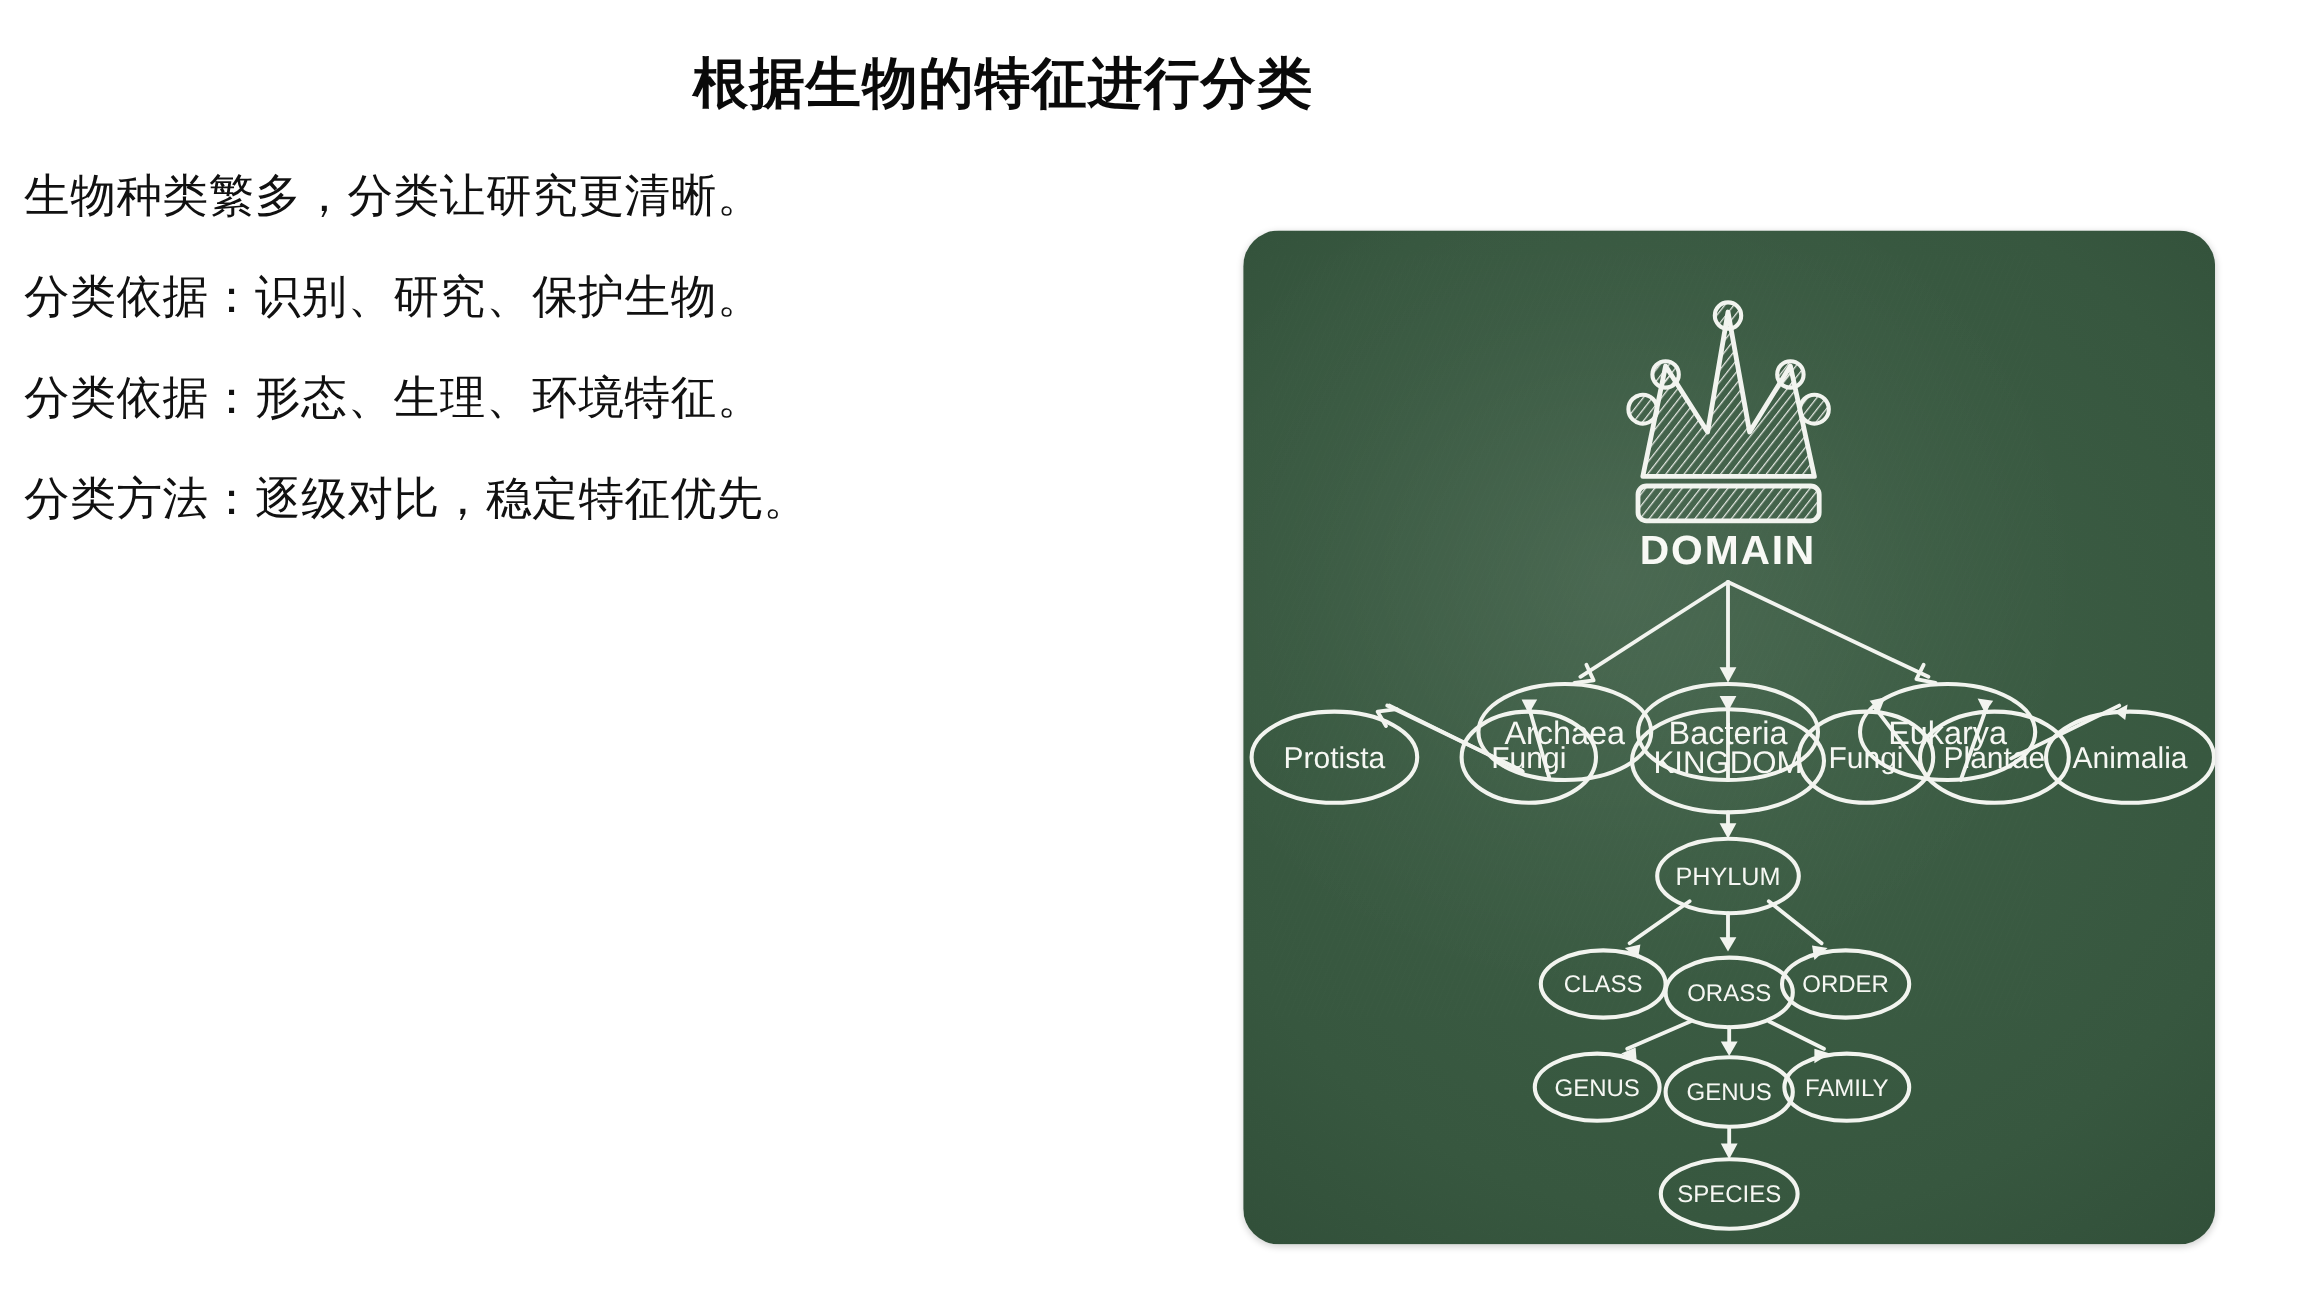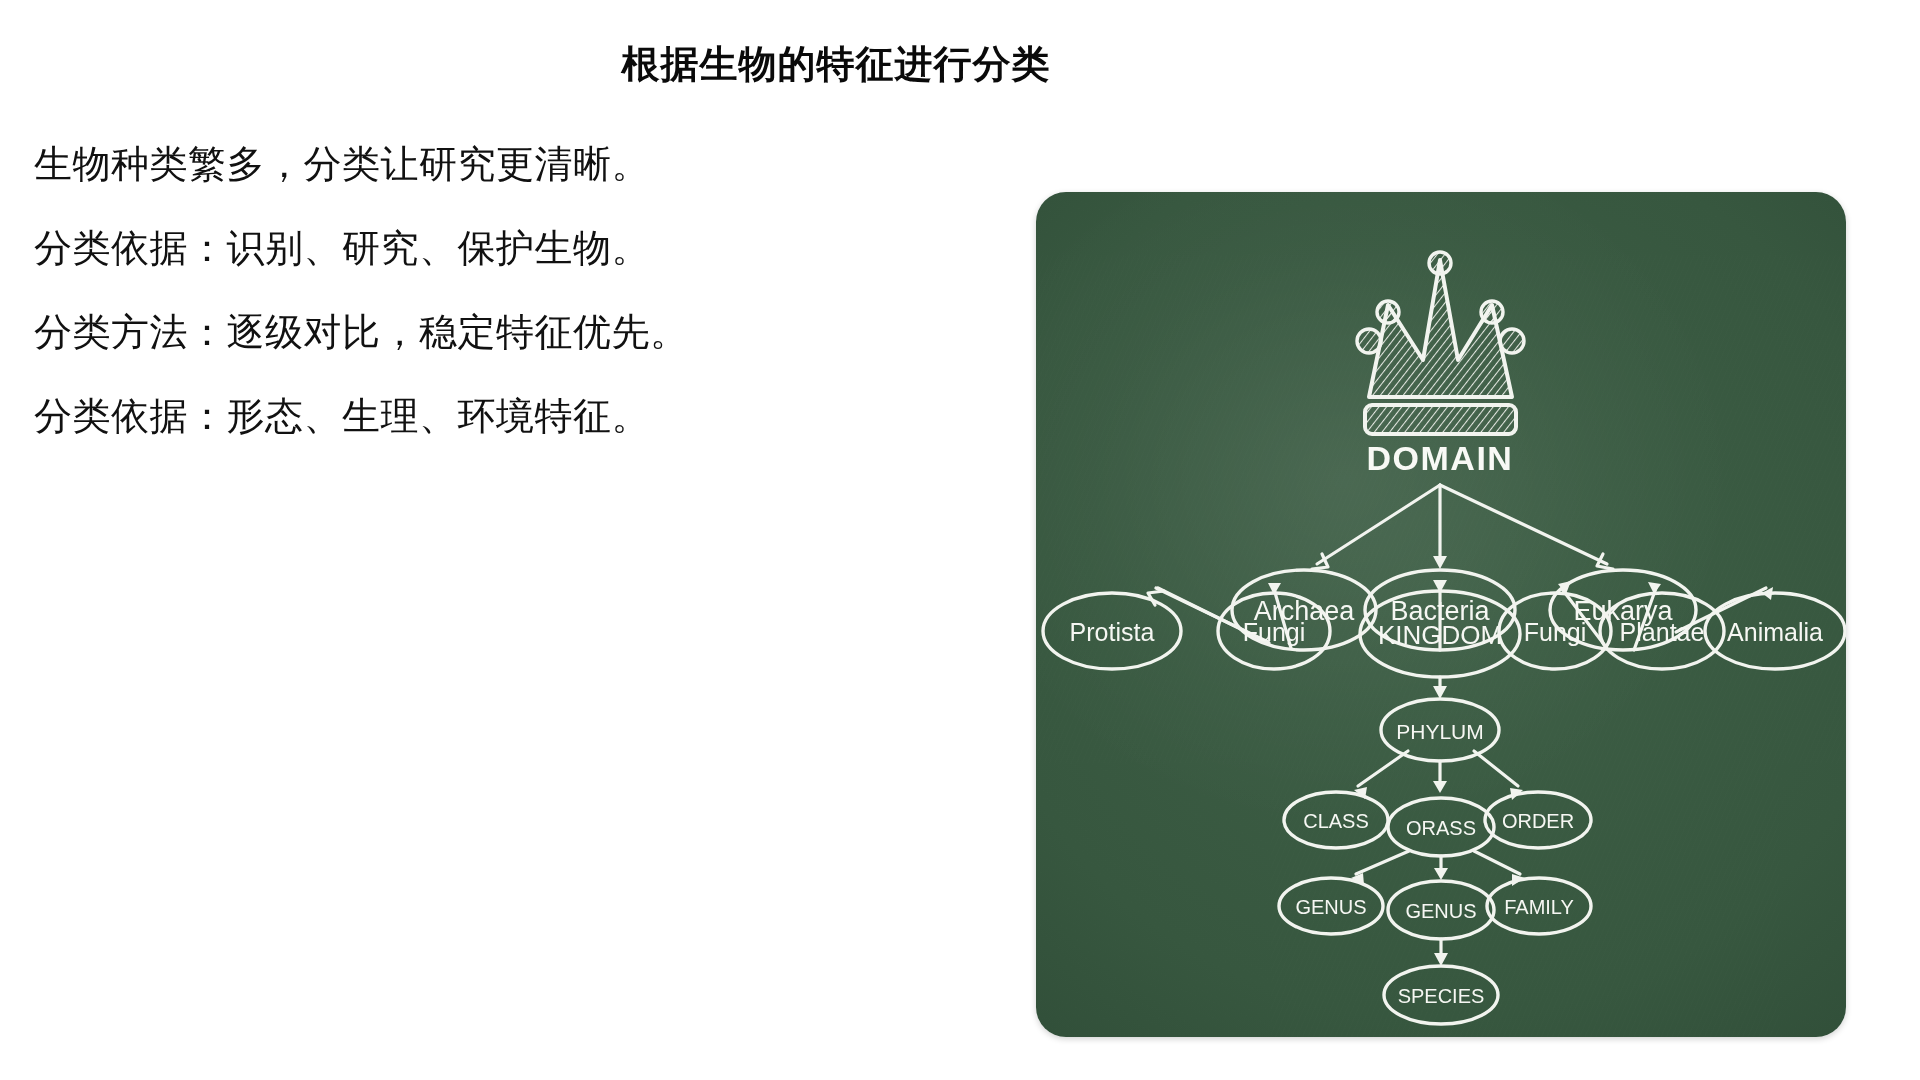--- a/index.html
+++ b/index.html
@@ -16,31 +16,31 @@
     color: #000000;
   }
 
   
   #slide-title {
     position: absolute;
     top: 42px;
     left: 0;
     width: 1672px;
     text-align: center;
-    font-size: 38px;
+    font-size: 46px;
     font-weight: bold;
     letter-spacing: 1px;
     color: #0a0a0a;
     line-height: 1.2;
   }
 
   
   #bullet-list {
     position: absolute;
-    left: 34px;
+    left: 20px;
     top: 145px;
     width: 830px;
   }
   .bullet-line {
     font-size: 38px;
     line-height: 1.0;
     color: #111111;
     margin-bottom: 46px;
     white-space: nowrap;
     letter-spacing: 0.5px;
@@ -98,22 +98,22 @@
   }
 </style>
 </head>
 <body>
 
 <div id="slide-title">根据生物的特征进行分类</div>
 
 <div id="bullet-list">
   <div class="bullet-line">生物种类繁多，分类让研究更清晰。</div>
   <div class="bullet-line">分类依据：识别、研究、保护生物。</div>
+  <div class="bullet-line">分类依据：形态、生理、环境特征。</div>
   <div class="bullet-line">分类方法：逐级对比，稳定特征优先。</div>
-  <div class="bullet-line">分类依据：形态、生理、环境特征。</div>
 </div>
 
 <div id="chalkboard">
   <div id="chalk-texture"></div>
 
   <svg id="board-svg" viewBox="0 0 810 845" width="810" height="845">
 
     <defs>
 
       <pattern id="hatch" width="6" height="6" patternUnits="userSpaceOnUse" patternTransform="rotate(38)">

